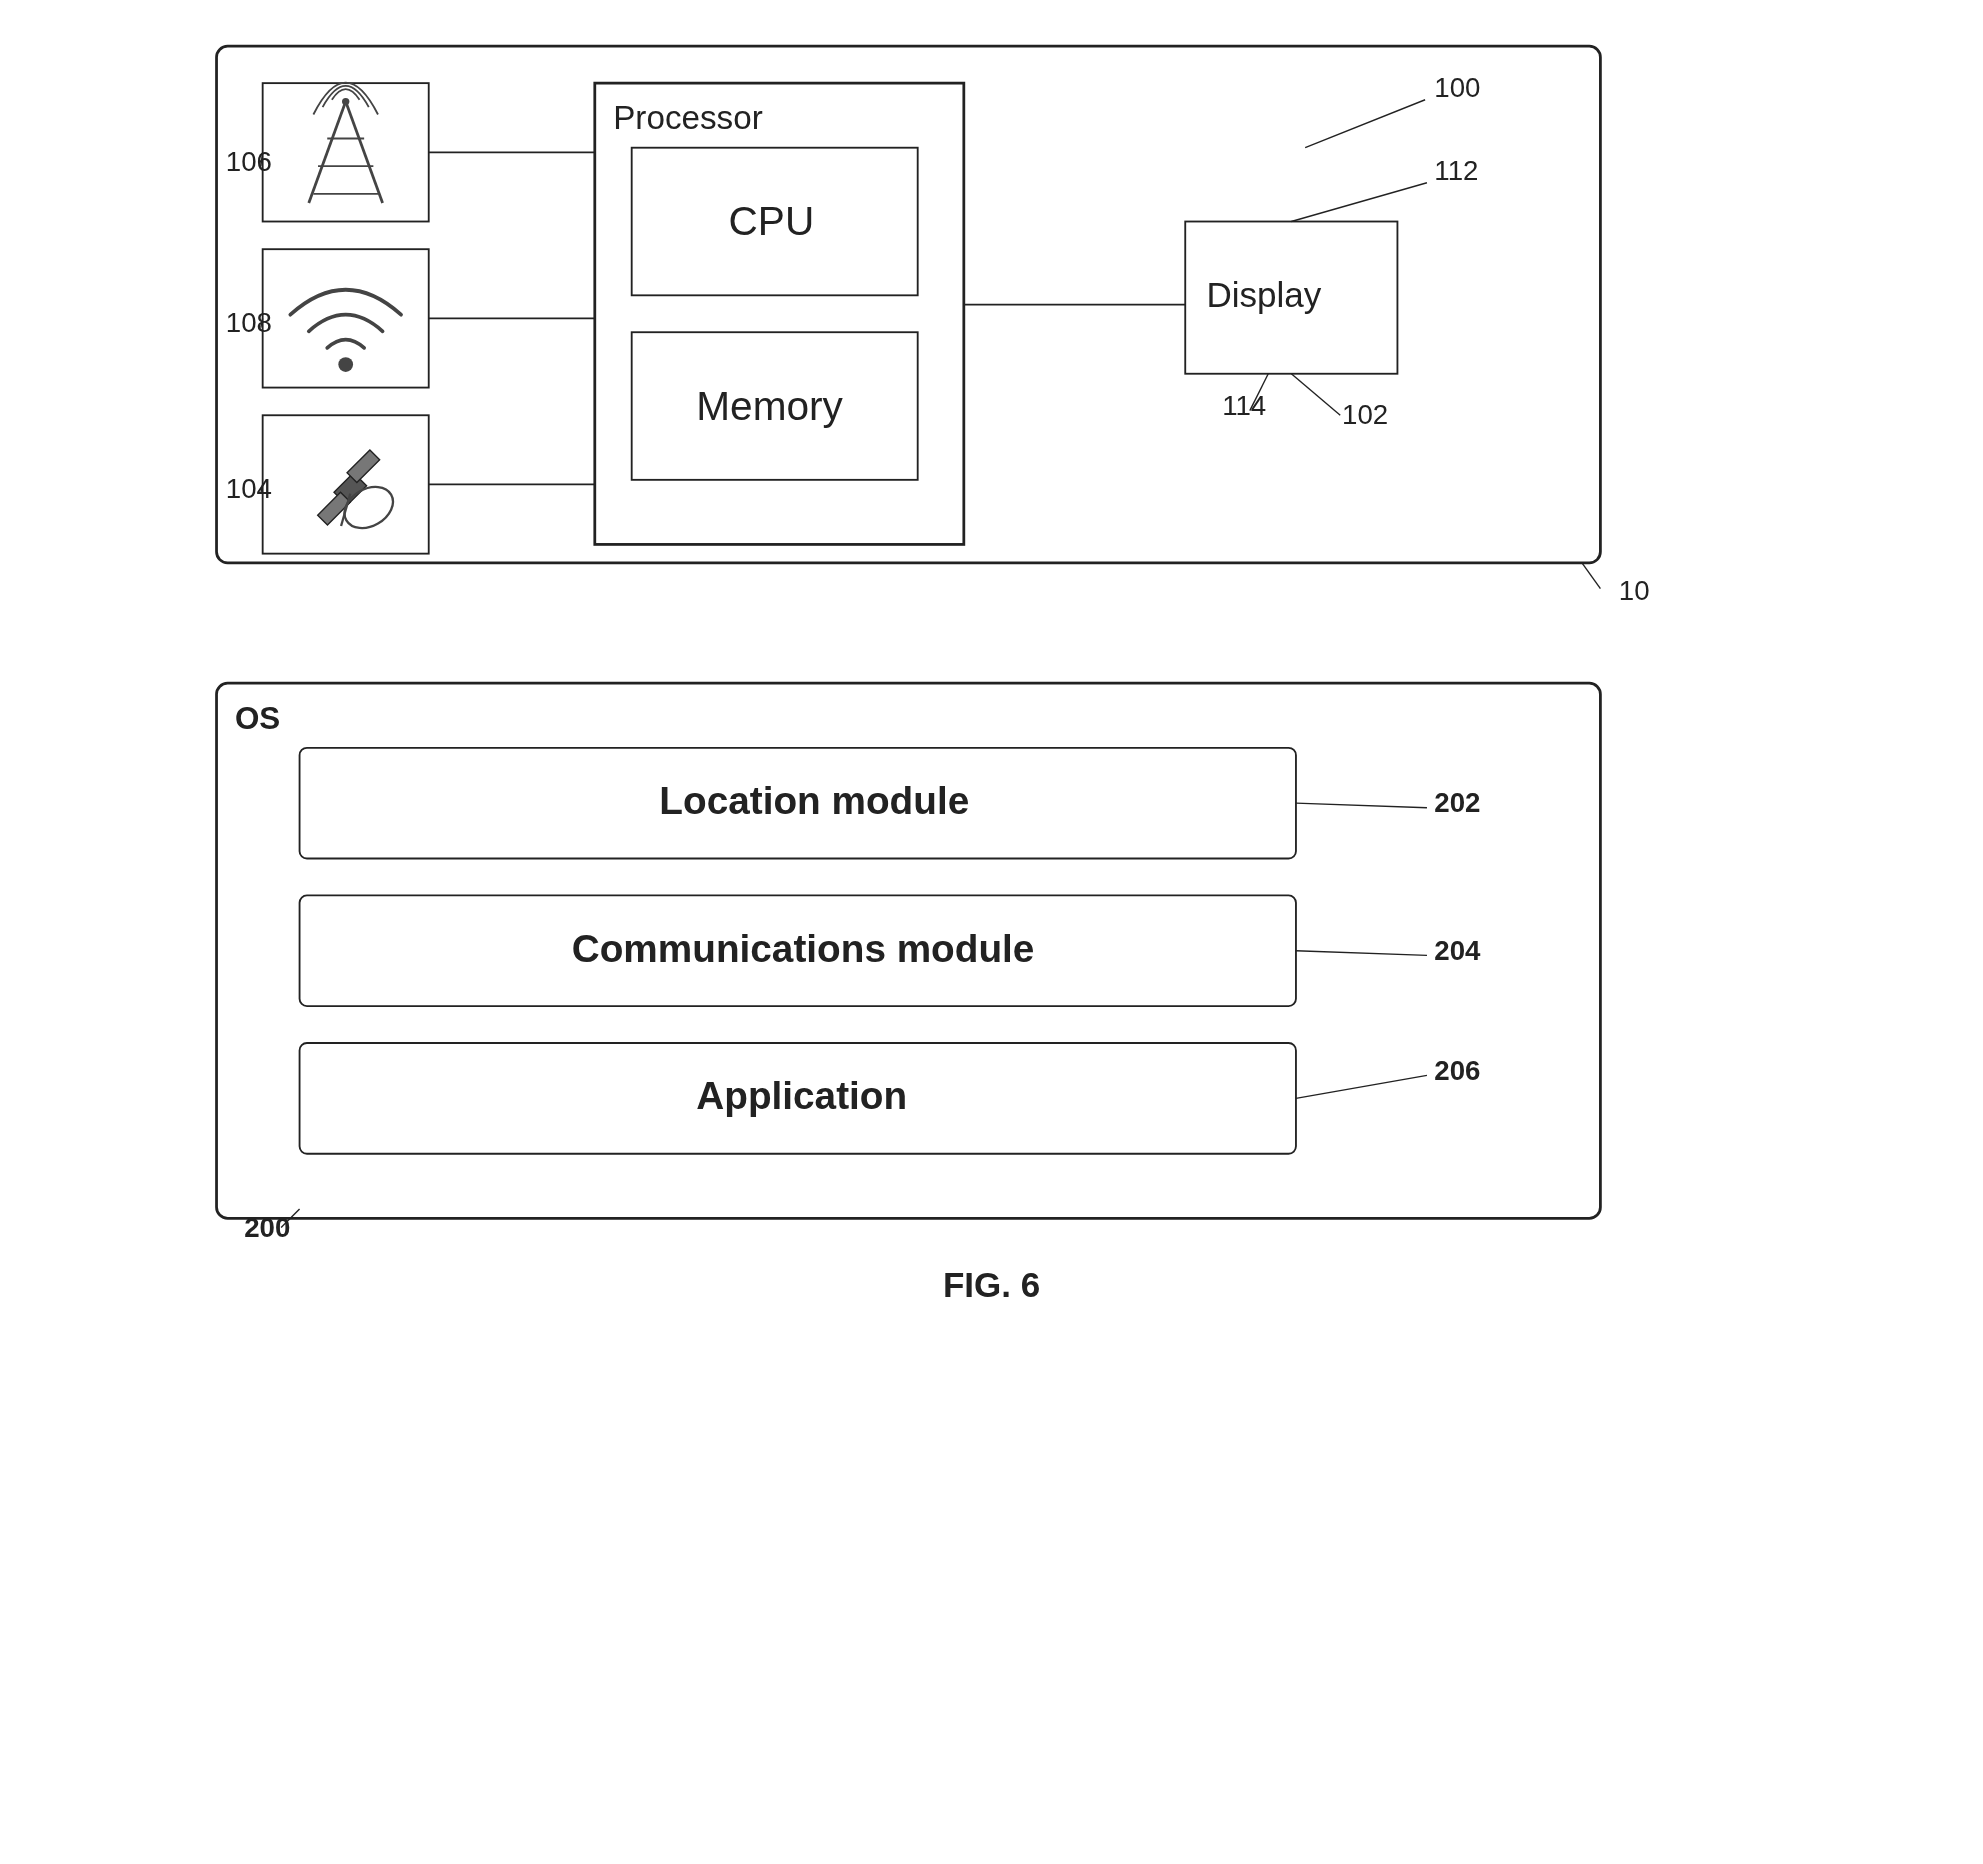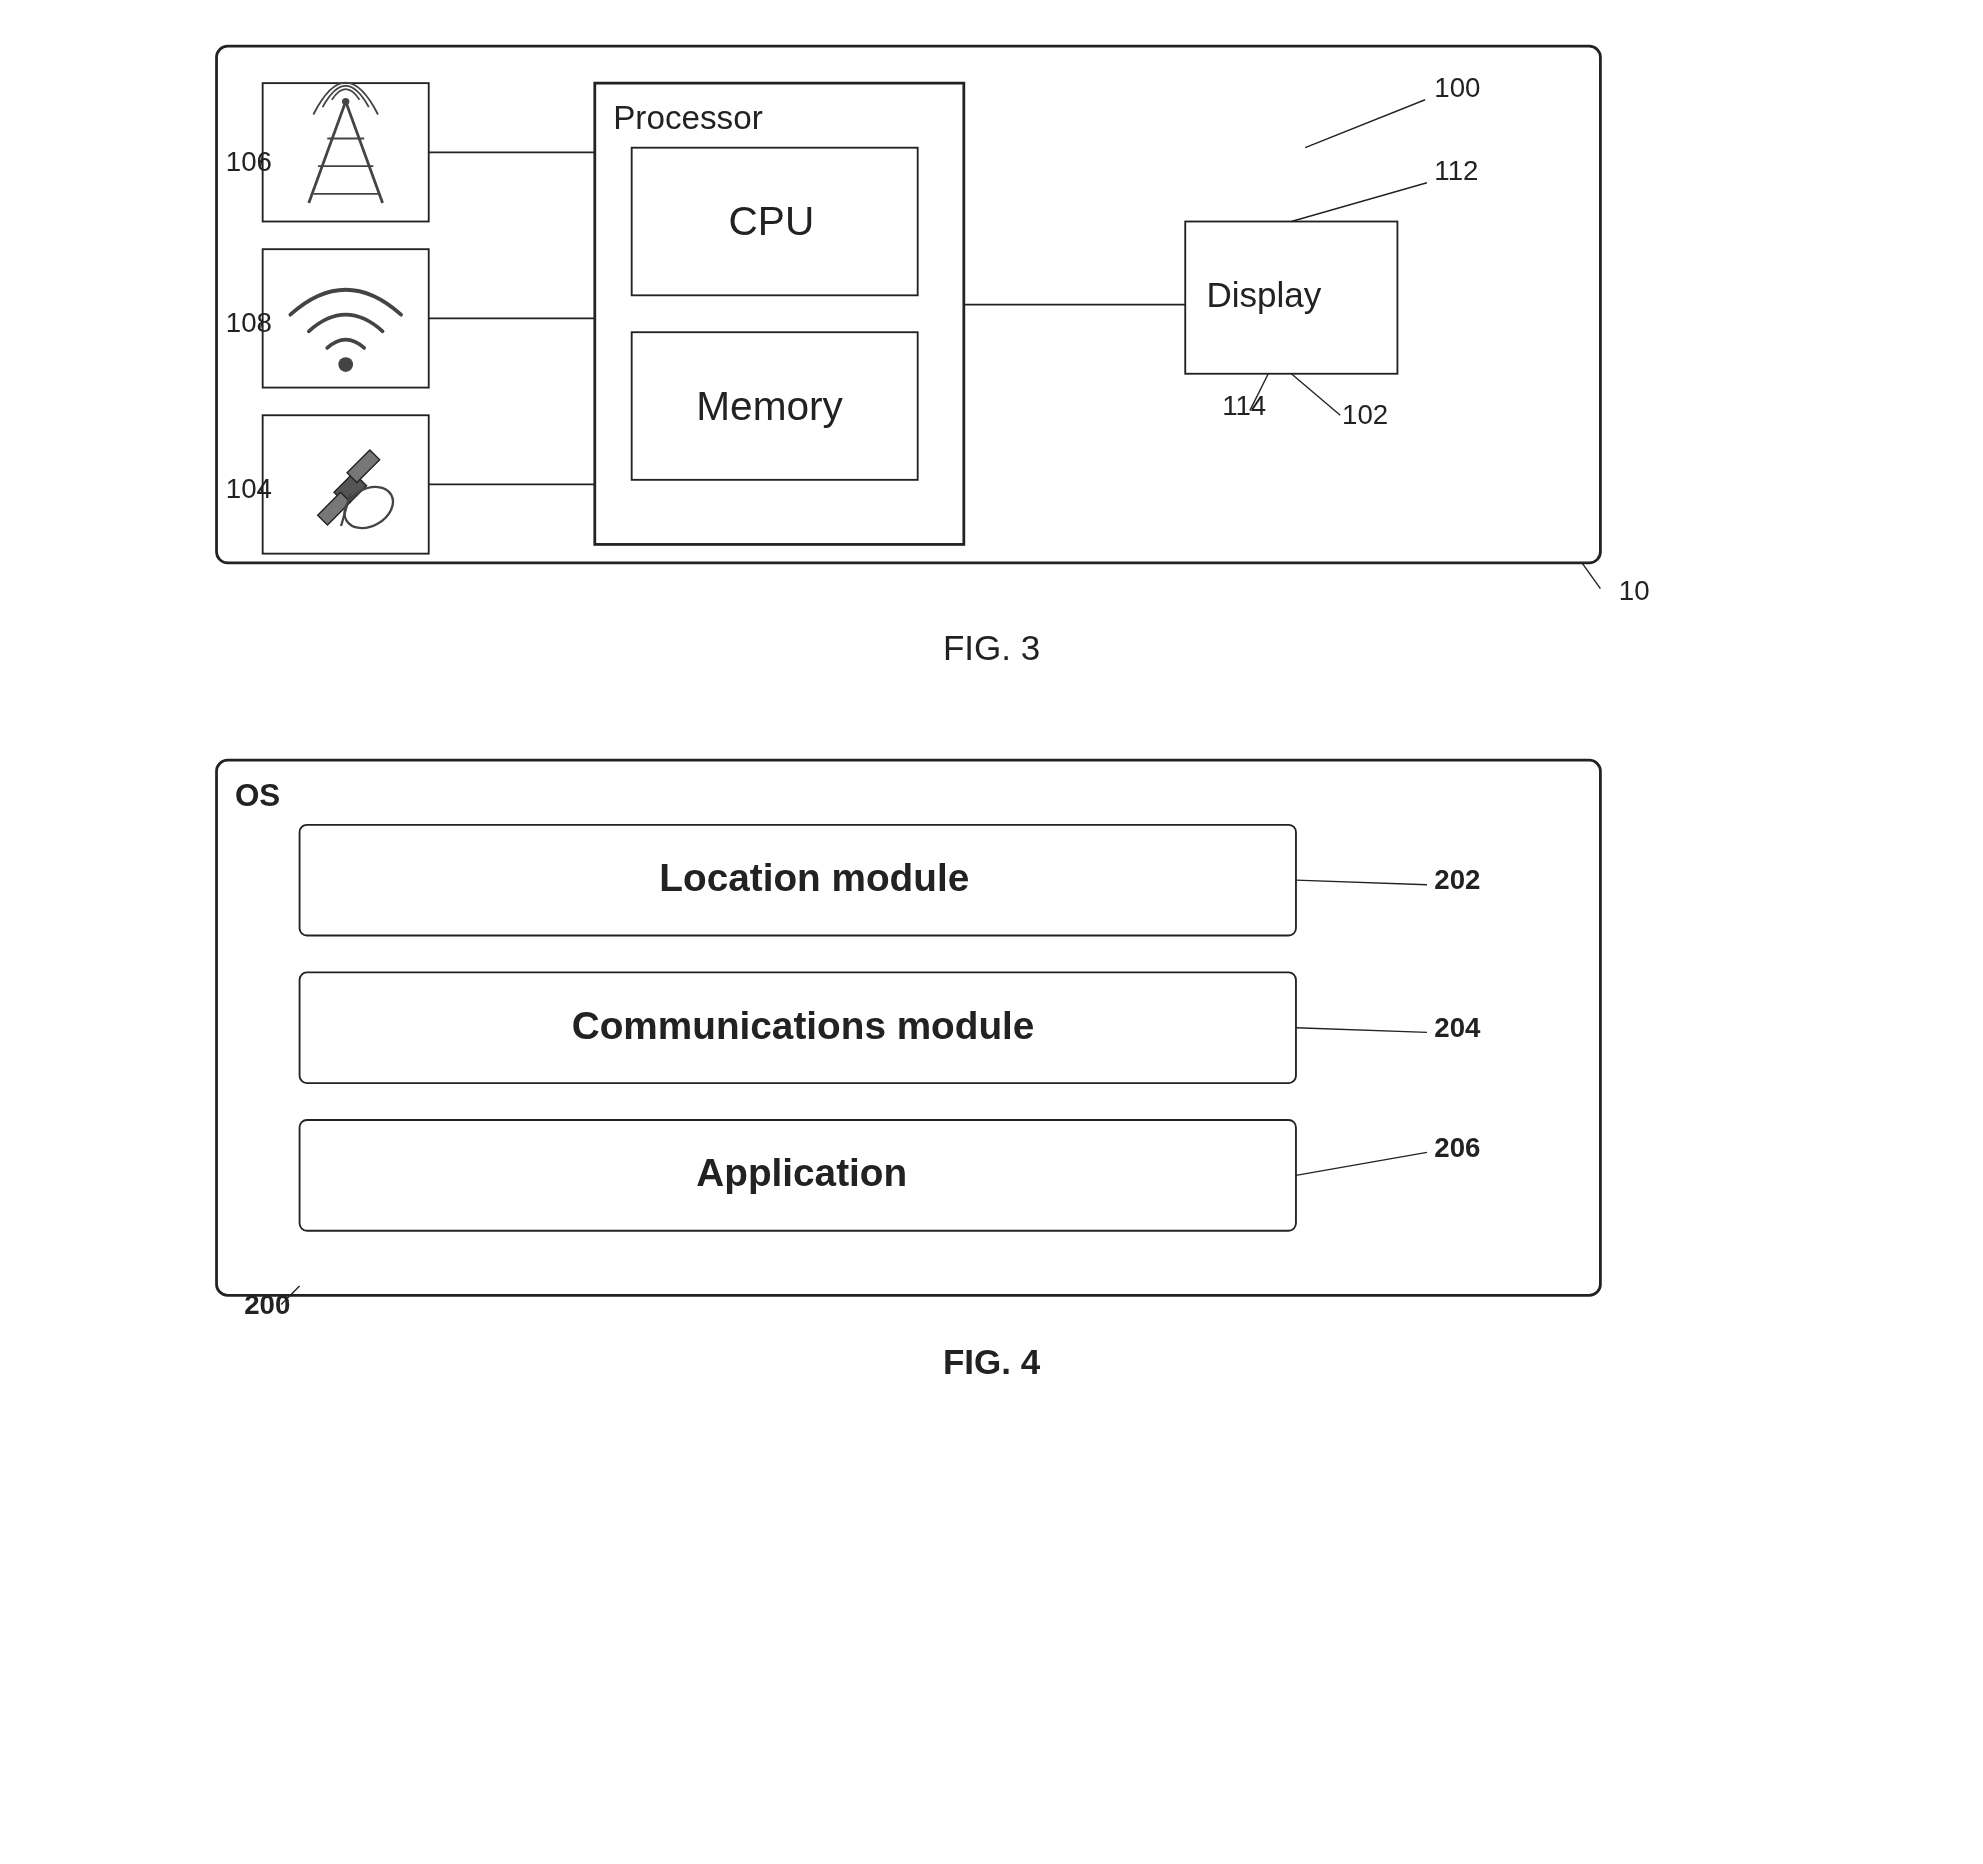--- a/index.html
+++ b/index.html
@@ -120,21 +120,20 @@
       <line x1="1130" y1="405" x2="1150" y2="365" stroke="#222" stroke-width="1.5"></line>
 
       <text x="1230" y="420" font-size="30" fill="#222" font-family="Arial">102</text>
       <line x1="1228" y1="410" x2="1175" y2="365" stroke="#222" stroke-width="1.5"></line>
 
       <text x="1530" y="610" font-size="30" fill="#222" font-family="Arial">10</text>
       <line x1="1510" y1="598" x2="1490" y2="570" stroke="#222" stroke-width="1.5"></line>
     </svg>
   </div>
 
-  <div class="fig-caption">FIG. 3</div>
 </div>
 
 <div class="fig4-container" style="margin-top:28px;">
   <div style="position:relative; width:100%;">
     <svg width="1569" height="572" style="display:block; overflow:visible;" viewBox="0 0 1700 620">
 
       <rect x="10" y="10" width="1500" height="580" rx="12" ry="12" fill="white" stroke="#222" stroke-width="3"></rect>
 
       <text x="30" y="60" font-size="34" fill="#222" font-family="Arial">OS</text>
 
@@ -154,15 +153,15 @@
       <line x1="1322" y1="305" x2="1180" y2="300" stroke="#222" stroke-width="1.5"></line>
 
       <text x="1330" y="440" font-size="30" fill="#222" font-family="Arial">206</text>
       <line x1="1322" y1="435" x2="1180" y2="460" stroke="#222" stroke-width="1.5"></line>
 
       <text x="40" y="610" font-size="30" fill="#222" font-family="Arial">200</text>
       <line x1="80" y1="600" x2="100" y2="580" stroke="#222" stroke-width="1.5"></line>
     </svg>
   </div>
 
-  <div class="fig-caption">FIG. 4</div>
+  <div class="fig-caption">FIG. 6</div>
 </div>
 
 
 </body></html>

